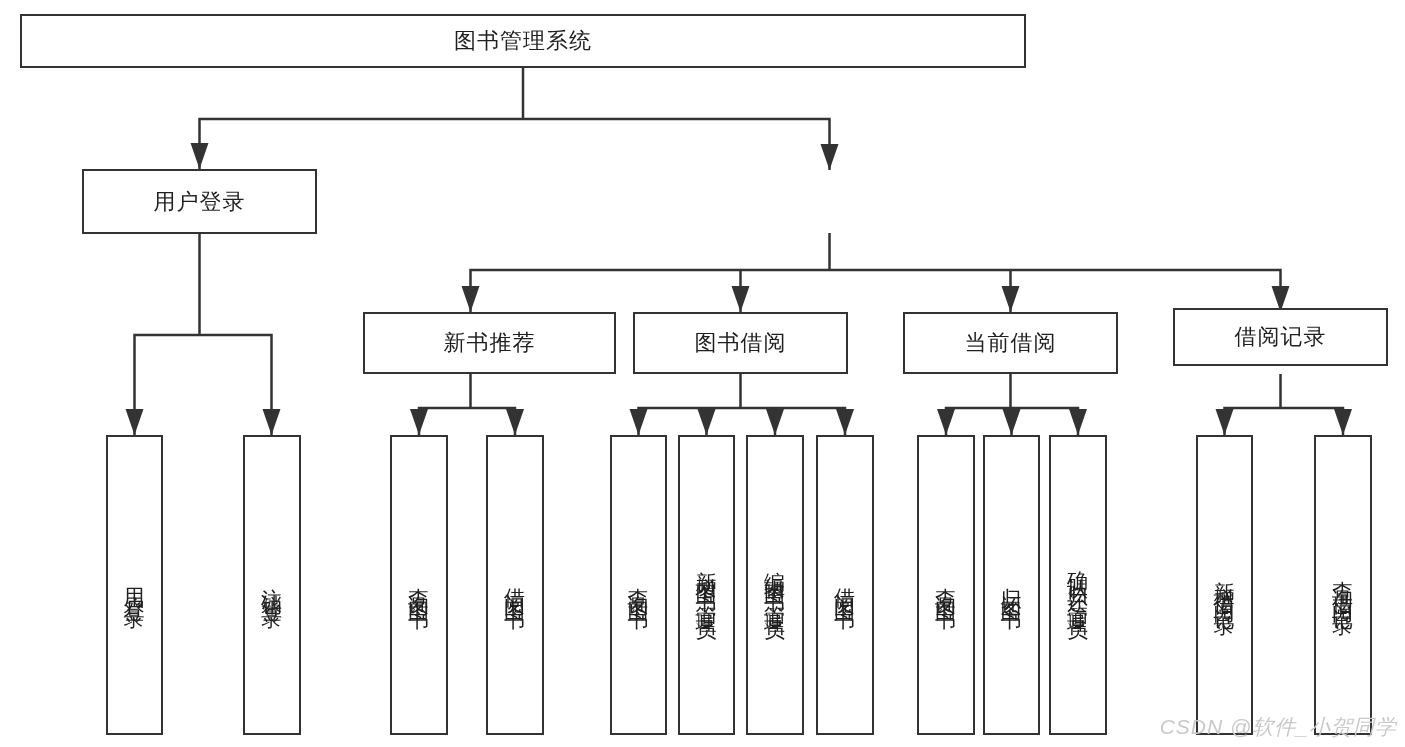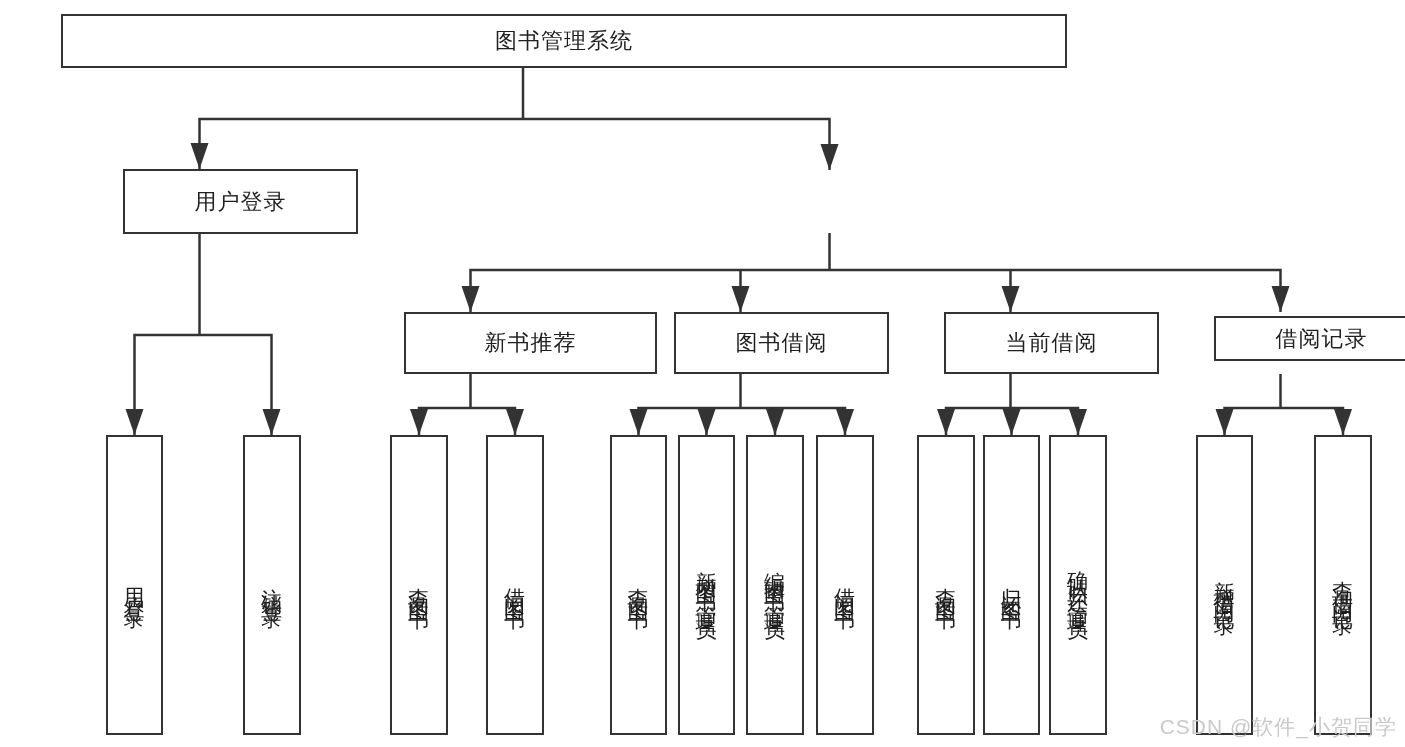--- a/index.html
+++ b/index.html
@@ -11,42 +11,41 @@
     overflow:hidden;
   }
   #connectors{position:absolute;left:0;top:0;z-index:1;}
   .box{
     position:absolute;
     box-sizing:border-box;
     border:2.5px solid #333333;
     background:#ffffff;
     display:flex;align-items:center;justify-content:center;
     z-index:2;
-    margin-left:41px;
   }
   .hlabel{
     color:#1f1f1f;font-size:22px;letter-spacing:1px;white-space:nowrap;
   }
   .vbox{
     position:absolute;
     box-sizing:border-box;
     top:435px;height:300px;
     border:2.5px solid #333333;
     background:#ffffff;
     display:flex;align-items:center;justify-content:center;
     z-index:2;
   }
   .vlabel{
     writing-mode:vertical-rl;
     color:#1f1f1f;font-size:21px;letter-spacing:7px;
     white-space:nowrap;line-height:1;
   }
   #watermark{
     position:absolute;right:8px;bottom:6px;z-index:10;
-    color:#c9c9c9;font-size:21px;letter-spacing:1px;white-space:nowrap;
+    color:#c9c9c9;font-size:21px;letter-spacing:1px;white-space:nowrap;font-style:italic;
   }
 </style>
 </head>
 <body>
 
 <div id="stage">
 
   <svg id="connectors" width="1405" height="747" viewBox="0 0 1405 747">
     <g stroke="#333333" stroke-width="2.5" fill="none" stroke-linejoin="miter">
       <path d="M523 67 V119 M199.5 169 V119 H829.5 V170"></path>
@@ -90,21 +89,21 @@
 
   <div class="box" style="left:363px;top:312px;width:253px;height:62px">
     <span class="hlabel">新书推荐</span>
   </div>
   <div class="box" style="left:633px;top:312px;width:215px;height:62px">
     <span class="hlabel">图书借阅</span>
   </div>
   <div class="box" style="left:903px;top:312px;width:215px;height:62px">
     <span class="hlabel">当前借阅</span>
   </div>
-  <div class="box" style="left:1173px;top:316px;width:215px;height:45px">
+  <div class="box" style="left:1173px;top:308px;width:215px;height:58px">
     <span class="hlabel">借阅记录</span>
   </div>
 
   <div class="vbox" style="left:106px;width:57px">
     <span class="vlabel">用户登录</span>
   </div>
   <div class="vbox" style="left:243px;width:58px">
     <span class="vlabel">注销登录</span>
   </div>
   <div class="vbox" style="left:390px;width:58px">

